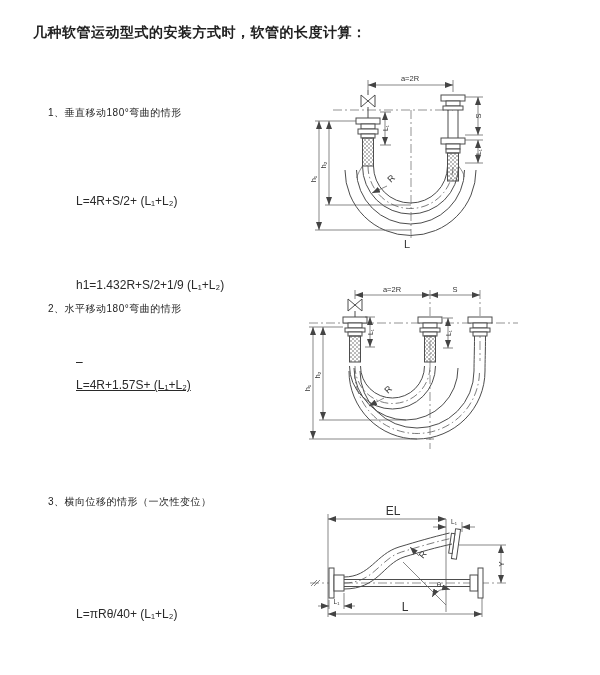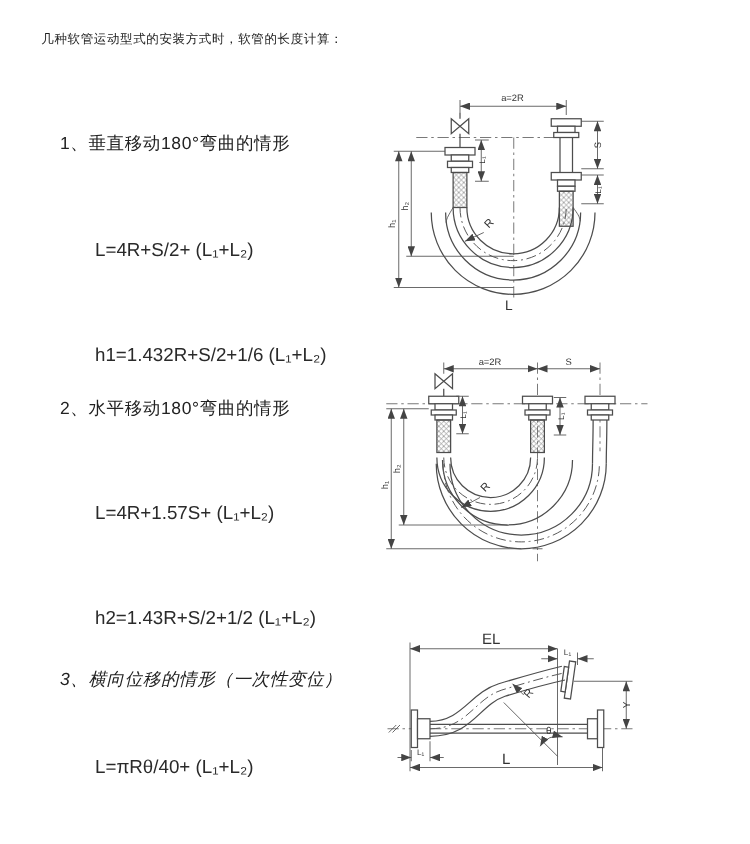--- a/index.html
+++ b/index.html
@@ -1,51 +1,50 @@
 <!DOCTYPE html>
 <html><head>
 <meta charset="utf-8">
 <style>
   html,body{margin:0;padding:0;}
   body{
     width:600px;height:675px;background:#ffffff;position:relative;overflow:hidden;
     font-family:"Liberation Sans","DejaVu Sans",sans-serif;color:#282828;
   }
   .abs{position:absolute;}
-  .title{left:33px;top:24px;font-size:10px;letter-spacing:.5px;color:#222;}
-  .sec-head{left:48px;font-size:14px;letter-spacing:.5px;color:#222;}
-  .formulas{left:76px;font-size:15px;line-height:28px;color:#2a2a2a;white-space:pre;}
+  .title{left:33px;top:24px;font-size:14px;letter-spacing:.5px;color:#222;font-weight:bold;}
+  .sec-head{left:48px;font-size:10px;letter-spacing:.5px;color:#222;}
+  .formulas{left:76px;font-size:12px;line-height:28px;color:#2a2a2a;white-space:pre;}
   svg{position:absolute;overflow:visible;}
   .ln{stroke:#4d4d4d;stroke-width:1;fill:none;}
   .thin{stroke:#555;stroke-width:.7;fill:none;}
   .dim{stroke:#555;stroke-width:.7;fill:none;}
   .cl{stroke:#666;stroke-width:.7;fill:none;stroke-dasharray:9 3 2 3;}
   .dashc{stroke:#5a5a5a;stroke-width:.8;fill:none;stroke-dasharray:8 3 1.5 3;}
   .fl{fill:#ffffff;stroke:#4d4d4d;stroke-width:1;}
   .dlabel{font-family:"Liberation Sans","DejaVu Sans",sans-serif;fill:#333;}
   .f6{font-size:6.5px;} .f7{font-size:7.5px;} .f8{font-size:8px;} .f9{font-size:9px;} .f11{font-size:11px;} .f12{font-size:12px;}
 </style>
 </head>
 <body>
 
 <div class="abs title">几种软管运动型式的安装方式时，软管的长度计算：</div>
 
 <div class="abs sec-head" style="top:106px;">1、垂直移动180°弯曲的情形</div>
 <div class="abs formulas" style="top:131px;">
   <div>L=4R+S/2+ (L₁+L₂)</div>
-  <div>h1=1.432R+S/2+1/6 (L₁+L₂)</div>
+  <div>h1=1.432R+S/2+1/9 (L₁+L₂)</div>
 </div>
 
-<div class="abs sec-head" style="top:318px;">2、水平移动180°弯曲的情形</div>
-<div class="abs formulas" style="top:341px;">
+<div class="abs sec-head" style="top:302px;">2、水平移动180°弯曲的情形</div>
+<div class="abs formulas" style="top:315px;text-decoration:underline;">
   <div>L=4R+1.57S+ (L₁+L₂)</div>
-  <div>h2=1.43R+S/2+1/2 (L₁+L₂)</div>
 </div>
 
-<div class="abs sec-head" style="top:535px;font-style:italic;">3、横向位移的情形（一次性变位）</div>
+<div class="abs sec-head" style="top:495px;">3、横向位移的情形（一次性变位）</div>
 <div class="abs formulas" style="top:544px;">
   <div>L=πRθ/40+ (L₁+L₂)</div>
   
   
 </div>
 
 <svg style="left:303px;top:66px;" width="297" height="204" viewBox="0 0 297 204">
   <defs>
     <marker id="e1" markerUnits="userSpaceOnUse" markerWidth="9" markerHeight="6" refX="8" refY="3" orient="auto">
         <path d="M0,0 L8,3 L0,6 Z" fill="#444"></path>

